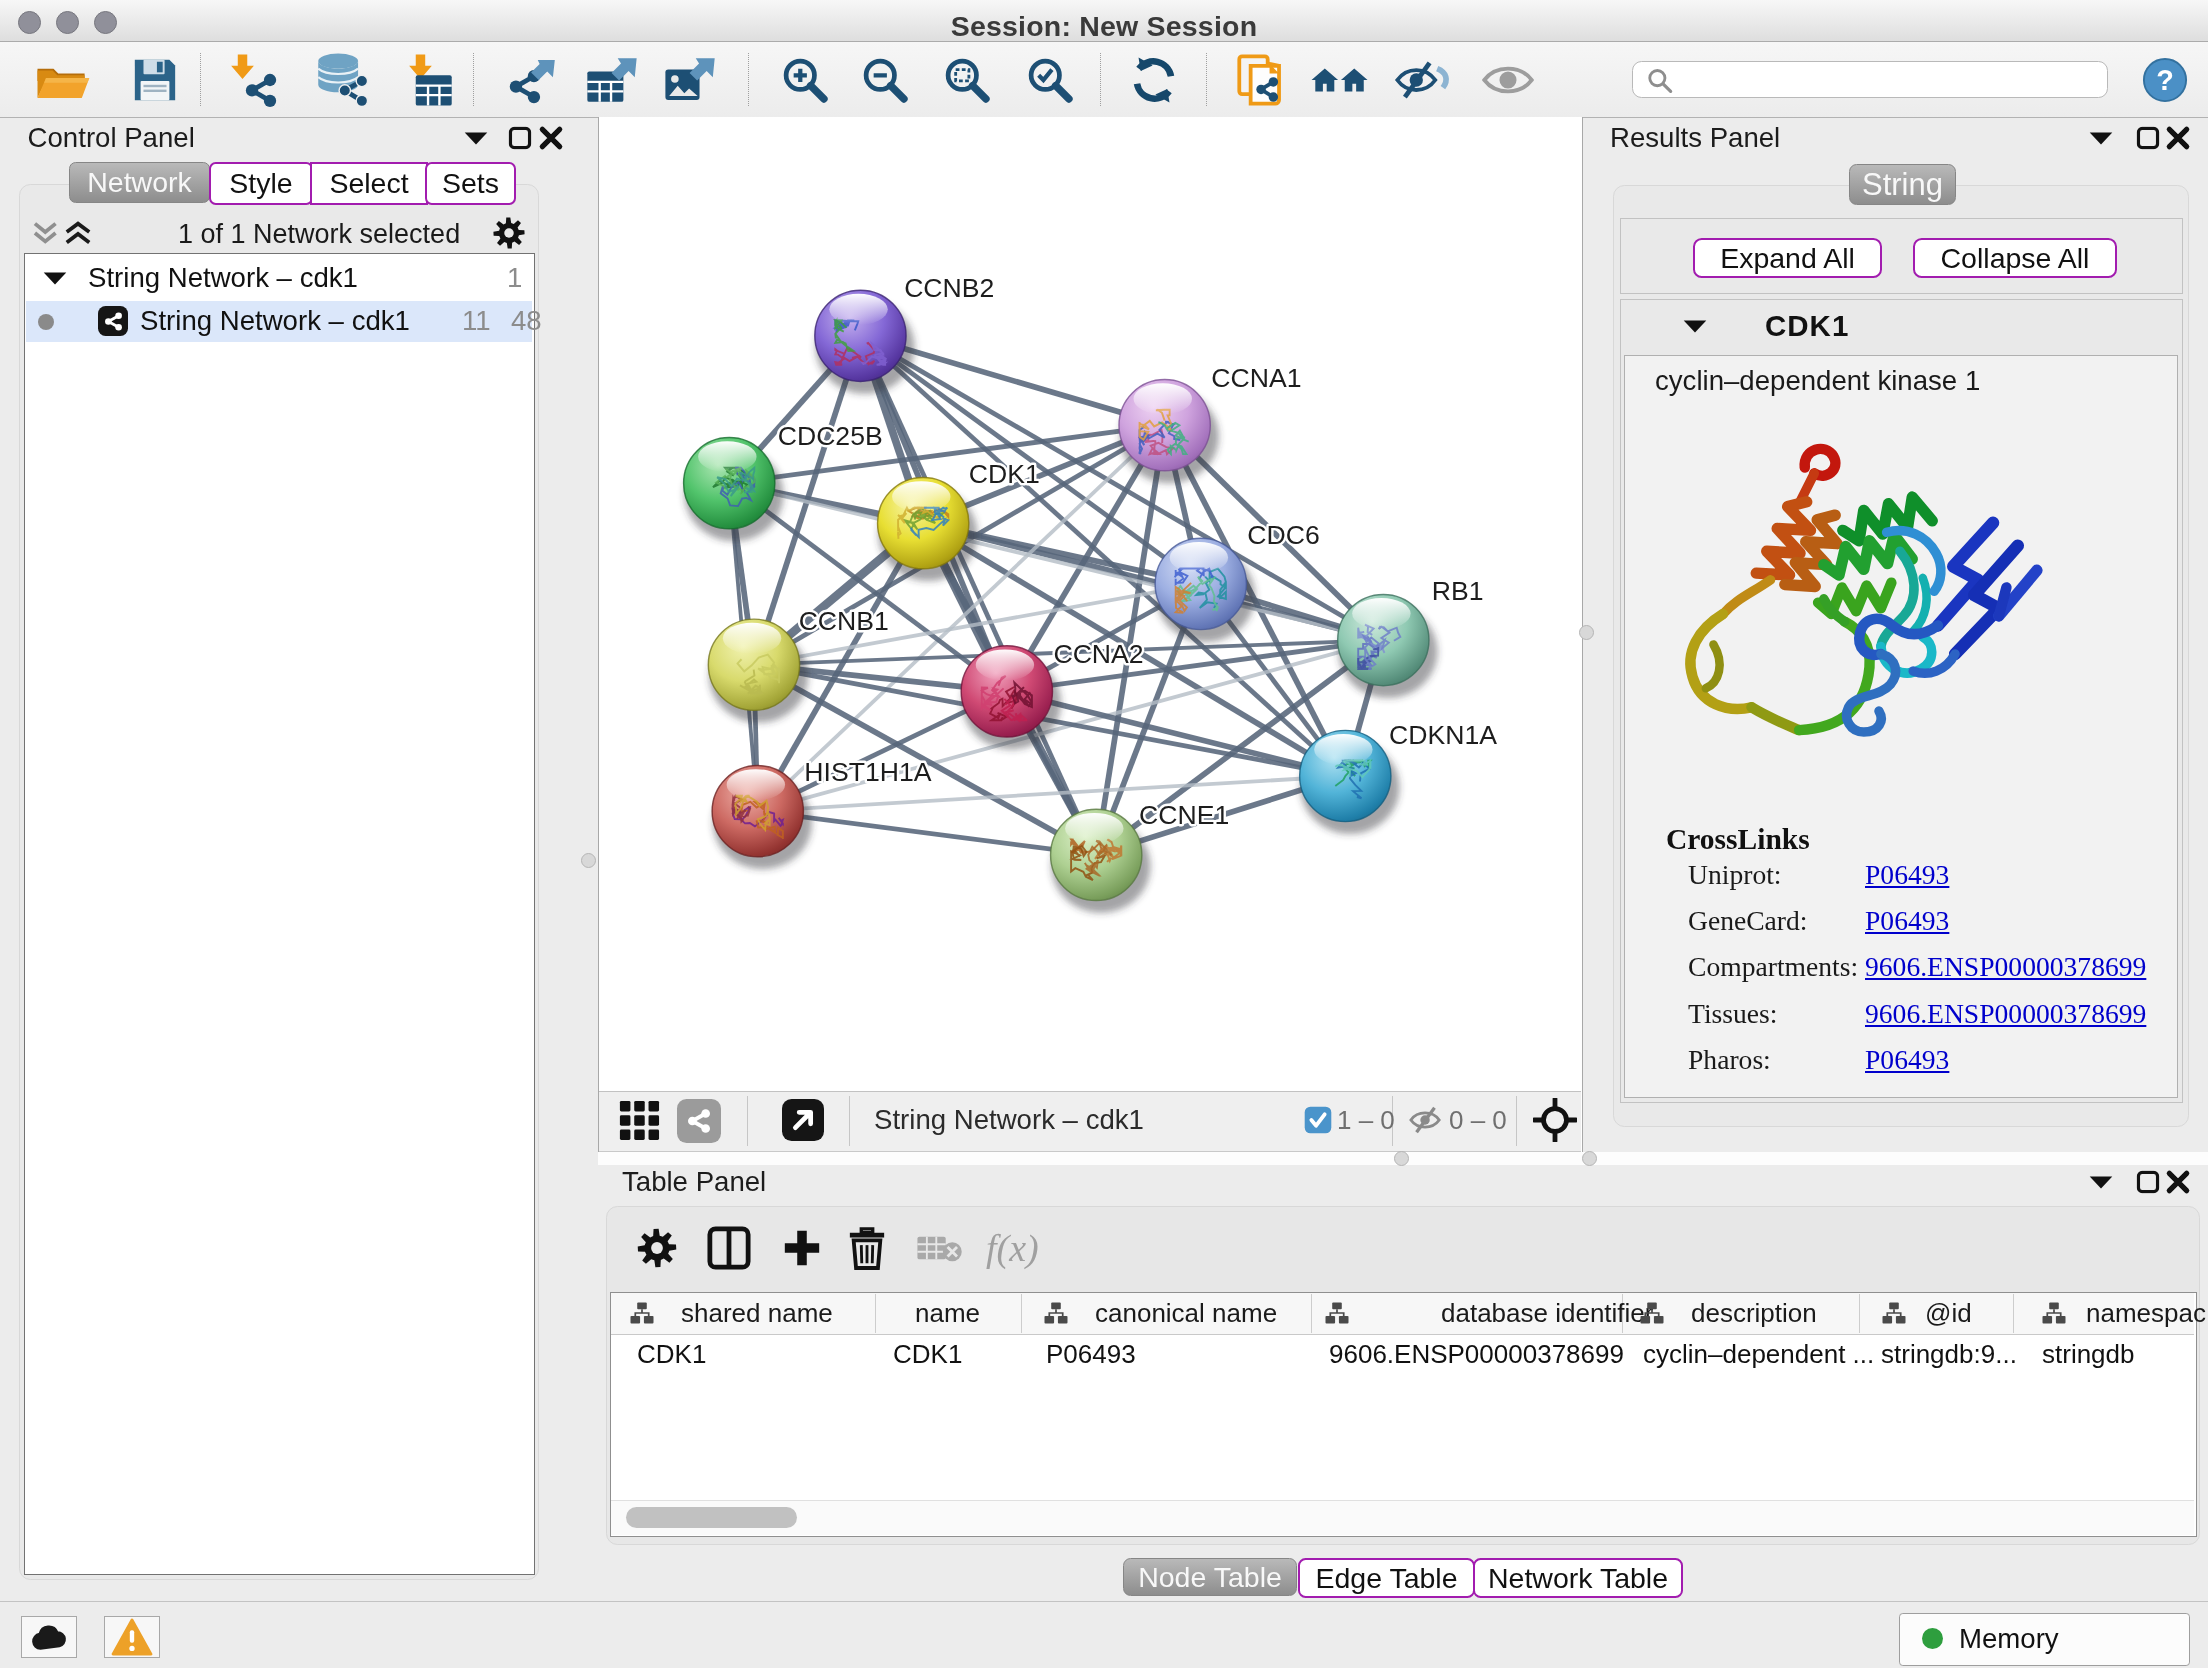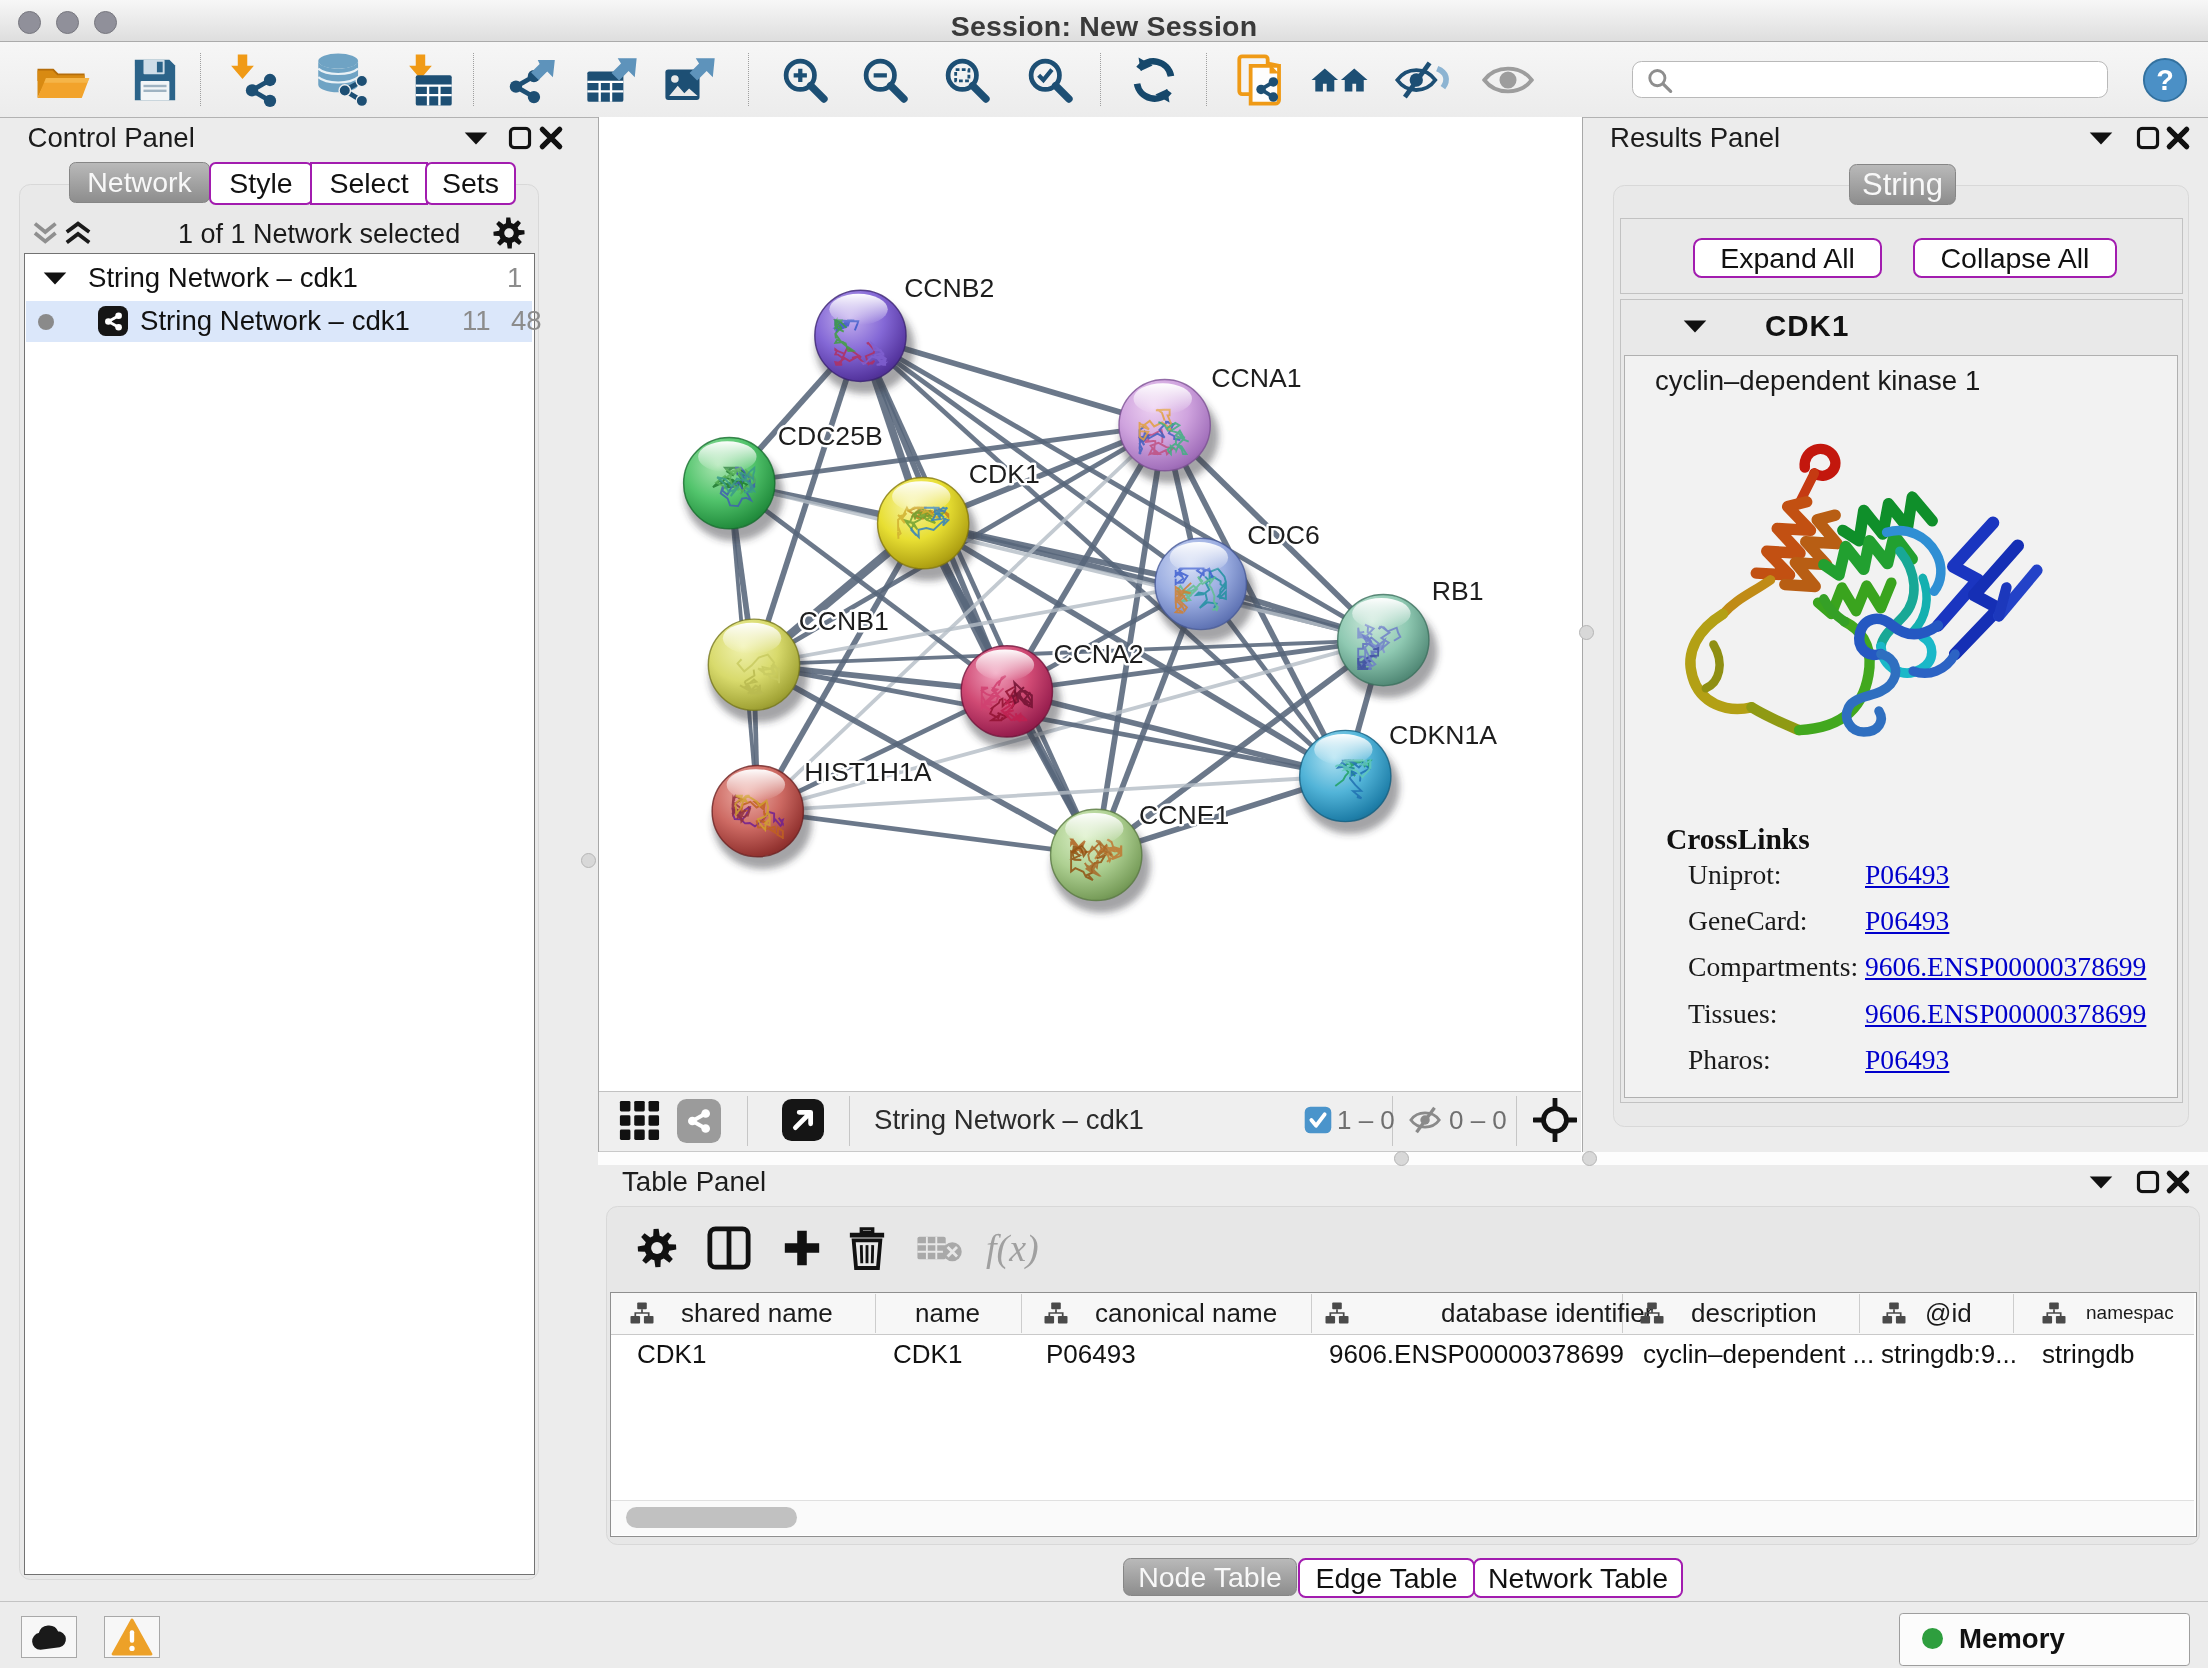--- a/index.html
+++ b/index.html
@@ -651,21 +651,21 @@
     </svg></div>
 <div style="position:absolute;left:1925px;top:1313px;transform:translateY(-50%);font-family:'Liberation Sans',sans-serif;font-size:26px;color:#1a1a1a;font-weight:normal;white-space:nowrap;">@id</div>
 <div style="position:absolute;left:2054px;top:1313px;transform:translate(-50%,-50%);line-height:0;"><svg width="25" height="23" viewBox="0 0 26 24">
 <g fill="#4a4a4a">
         <rect x="8" y="1" width="10" height="7" rx="1"></rect>
 <rect x="1" y="15" width="10" height="8" rx="1"></rect>
         <rect x="15" y="15" width="10" height="8" rx="1"></rect>
       </g>
 <path d="M13 8 v4 M6 15 v-3 h14 v3" fill="none" stroke="#4a4a4a" stroke-width="1.8"></path>
     </svg></div>
-<div style="position:absolute;left:2086px;top:1313px;transform:translateY(-50%);font-family:'Liberation Sans',sans-serif;font-size:19px;color:#1a1a1a;font-weight:normal;white-space:nowrap;">namespac</div>
+<div style="position:absolute;left:2086px;top:1313px;transform:translateY(-50%);font-family:'Liberation Sans',sans-serif;font-size:26px;color:#1a1a1a;font-weight:normal;white-space:nowrap;">namespac</div>
 <div style="position:absolute;left:637px;top:1354px;transform:translateY(-50%);font-family:'Liberation Sans',sans-serif;font-size:26px;color:#111;font-weight:normal;white-space:nowrap;">CDK1</div>
 <div style="position:absolute;left:893px;top:1354px;transform:translateY(-50%);font-family:'Liberation Sans',sans-serif;font-size:26px;color:#111;font-weight:normal;white-space:nowrap;">CDK1</div>
 <div style="position:absolute;left:1046px;top:1354px;transform:translateY(-50%);font-family:'Liberation Sans',sans-serif;font-size:26px;color:#111;font-weight:normal;white-space:nowrap;">P06493</div>
 <div style="position:absolute;left:1329px;top:1354px;transform:translateY(-50%);font-family:'Liberation Sans',sans-serif;font-size:26px;color:#111;font-weight:normal;white-space:nowrap;">9606.ENSP00000378699</div>
 <div style="position:absolute;left:1643px;top:1354px;transform:translateY(-50%);font-family:'Liberation Sans',sans-serif;font-size:26px;color:#111;font-weight:normal;white-space:nowrap;">cyclin–dependent ...</div>
 <div style="position:absolute;left:1881px;top:1354px;transform:translateY(-50%);font-family:'Liberation Sans',sans-serif;font-size:26px;color:#111;font-weight:normal;white-space:nowrap;">stringdb:9...</div>
 <div style="position:absolute;left:2042px;top:1354px;transform:translateY(-50%);font-family:'Liberation Sans',sans-serif;font-size:26px;color:#111;font-weight:normal;white-space:nowrap;">stringdb</div>
 <div style="position:absolute;left:611px;top:1500px;width:1583px;height:34px;background:#fafafa;border-top:1px solid #e0e0e0;"></div>
 <div style="position:absolute;left:626px;top:1507px;width:171px;height:21px;background:#c1c1c1;border-radius:10.5px;"></div>
 <div class="graybtn" style="position:absolute;left:1123px;top:1558px;width:172px;height:36px;border-radius:7.6px;display:flex;align-items:center;justify-content:center;font-size:28.5px;">Node Table</div>
@@ -679,13 +679,13 @@
   </div>
 <div style="position:absolute;left:104px;top:1616px;width:54px;height:40px;background:#f7f7f7;border:1.4px solid #a8a8a8;display:flex;align-items:center;justify-content:center;">
     <svg width="42" height="38" viewBox="0 0 44 40">
 <path d="M22 2 L42 38 H2 z" fill="#eda128" stroke="#eda128" stroke-width="3" stroke-linejoin="round"></path>
 <rect x="19.7" y="13" width="4.6" height="13" rx="2" fill="#fff"></rect>
 <circle cx="22" cy="32" r="2.8" fill="#fff"></circle>
     </svg>
   </div>
 <div style="position:absolute;left:1899px;top:1613px;width:289px;height:51px;background:#fcfcfc;border:1.4px solid #9e9e9e;border-radius:3.8px;"></div>
 <div style="position:absolute;left:1922px;top:1628px;width:21px;height:21px;border-radius:50%;background:#2e9e3e;"></div>
-<div style="position:absolute;left:1959px;top:1639px;transform:translateY(-50%);font-family:'Liberation Sans',sans-serif;font-size:27.6px;color:#111;font-weight:bold;white-space:nowrap;">Memory</div>
+<div style="position:absolute;left:1959px;top:1639px;transform:translateY(-50%);font-family:'Liberation Sans',sans-serif;font-size:27.6px;color:#111;font-weight:normal;white-space:nowrap;">Memory</div>
 
 </body></html>

